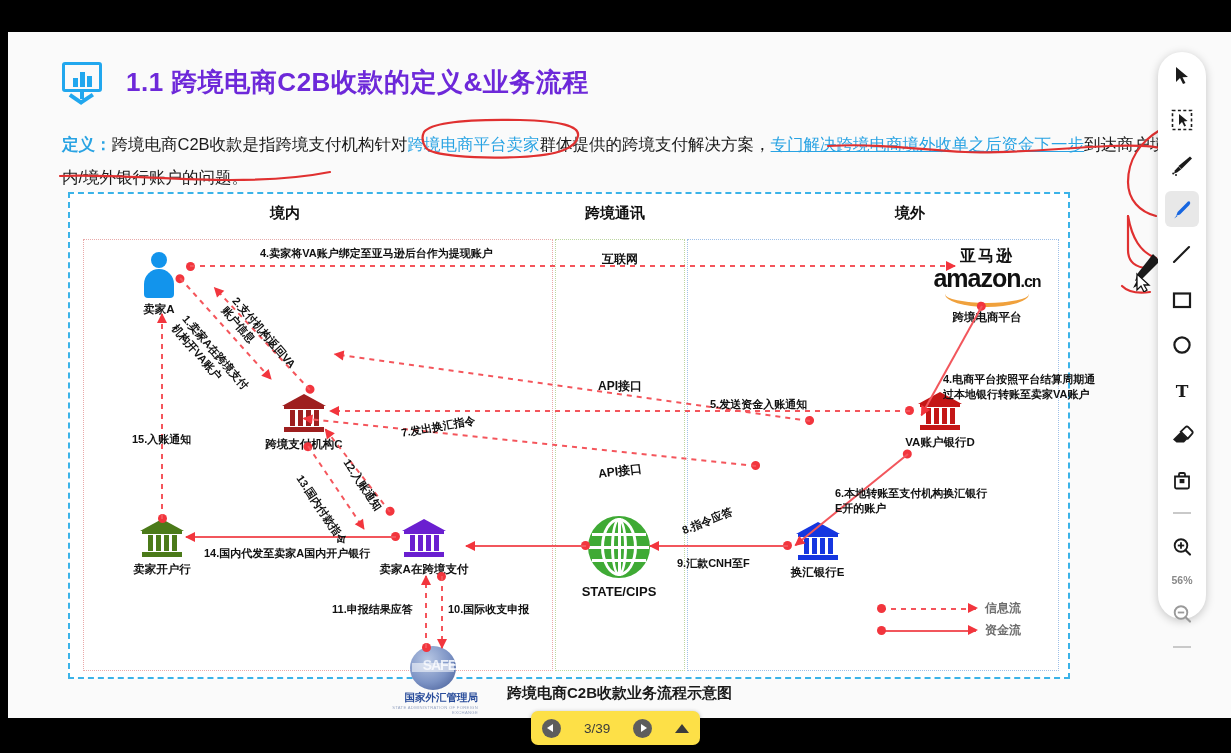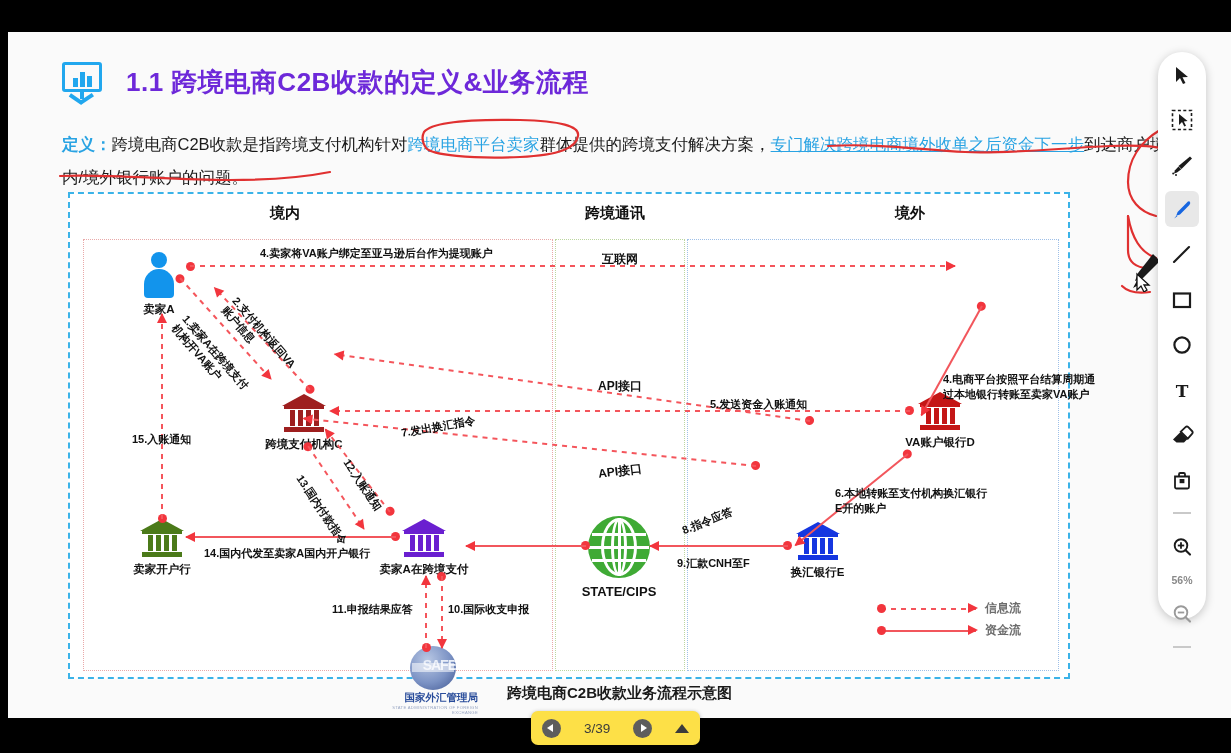--- a/index.html
+++ b/index.html
@@ -253,20 +253,26 @@
       <div class="globe" style="left:518px;top:322px;">
         <div class="m h1"></div>
           <div class="m h2"></div>
           <div class="m h3"></div>
           <div class="m v1"></div>
         <div class="e1"></div>
           <div class="e2"></div>
       </div>
       <div class="node-cap" style="left:494px;top:390px;width:110px;font-size:13px;">STATE/CIPS</div>
 
+      <div class="amazon" style="left:852px;top:52px;">
+        <div class="cn">亚马逊</div>
+        <div class="wm"><span>amazon</span><i>.cn</i></div>
+        <div class="smile"></div>
+        <div class="node-cap" style="position:static;margin-top:3px;width:130px;">跨境电商平台</div>
+      </div>
 
       <div class="bank" style="left:848px;top:198px;">
         <div class="roof" style="border-bottom:12px solid #c41616;"></div>
         <div class="top2" style="background:#c41616;"></div>
         <div class="p p1" style="background:#c41616;"></div>
           <div class="p p2" style="background:#c41616;"></div>
         <div class="p p3" style="background:#c41616;"></div>
           <div class="p p4" style="background:#c41616;"></div>
         <div class="base" style="background:#c41616;"></div>
       </div>

